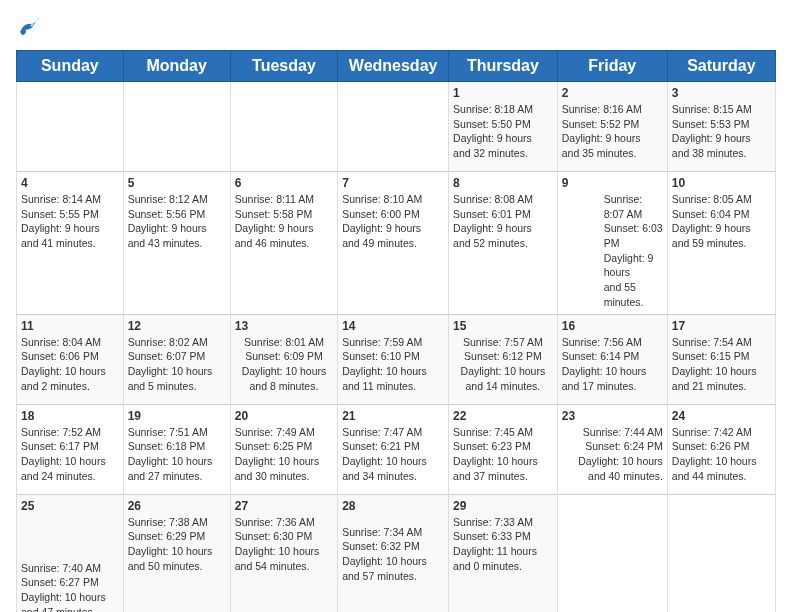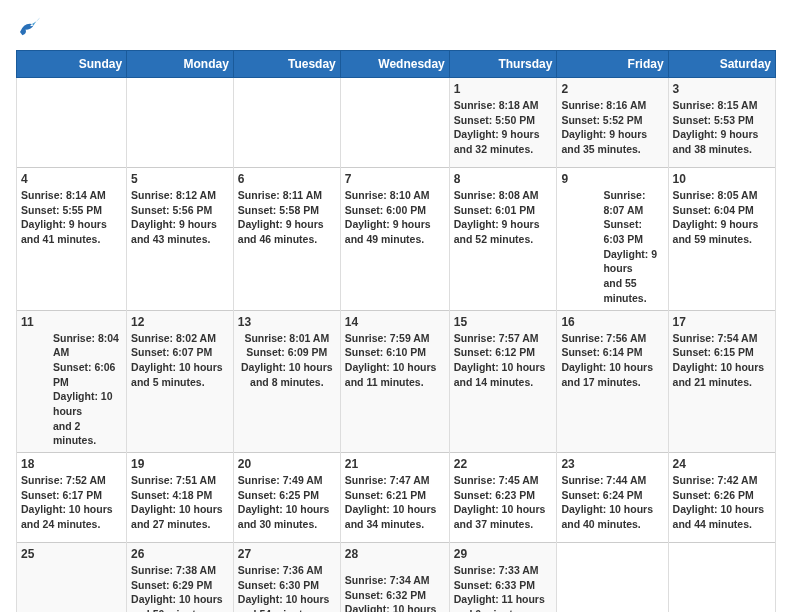--- a/index.html
+++ b/index.html
@@ -47,24 +47,24 @@
     table {
       width: 100%;
       border-collapse: collapse;
       font-size: 10.5px;
     }
     thead tr {
       background-color: #2970b8;
     }
     thead th {
       color: #fff;
-      font-size: 12px;
+      font-size: 16px;
       font-weight: bold;
       padding: 6px 4px;
-      text-align: right;
+      text-align: center;
       border: 1px solid #1a5a9a;
     }
     tbody tr {
       border-bottom: 1px solid #ccc;
     }
     tbody td {
       vertical-align: top;
       padding: 4px 4px;
       border-right: 1px solid #ddd;
       border-left: 1px solid #ddd;
@@ -81,21 +81,20 @@
     .day-number {
       font-size: 12px;
       font-weight: bold;
       color: #333;
       display: block;
       margin-bottom: 2px;
     }
     .day-info {
       color: #333;
       line-height: 1.4;
-      font-weight: bold;
     }
     .empty-cell {
       background: #fff;
     }
   </style>
 </head>
 <body>
 
 <div class="header-section">
   <div class="logo">
@@ -202,21 +201,21 @@
           <span class="day-number">10</span>
           <div class="day-info" style="white-space: pre-line;">Sunrise: 8:05 AM
 Sunset: 6:04 PM
 Daylight: 9 hours
 and 59 minutes.</div>
         </td>
       </tr>
       <tr>
         <td>
           <span class="day-number">11</span>
-          <div class="day-info" style="white-space: pre-line; margin-left: 32px;">Sunrise: 8:04 AM
+          <div class="day-info" style="white-space: pre-line;">Sunrise: 8:04 AM
 Sunset: 6:06 PM
 Daylight: 10 hours
 and 2 minutes.</div>
         </td>
         <td>
           <span class="day-number">12</span>
           <div class="day-info" style="white-space: pre-line;">Sunrise: 8:02 AM
 Sunset: 6:07 PM
 Daylight: 10 hours
 and 5 minutes.</div>
@@ -230,21 +229,21 @@
         </td>
         <td>
           <span class="day-number">14</span>
           <div class="day-info" style="white-space: pre-line;">Sunrise: 7:59 AM
 Sunset: 6:10 PM
 Daylight: 10 hours
 and 11 minutes.</div>
         </td>
         <td>
           <span class="day-number">15</span>
-          <div class="day-info" style="white-space: pre-line;">Sunrise: 7:57 AM
+          <div class="day-info" style="white-space: pre-line; text-align: center;">Sunrise: 7:57 AM
 Sunset: 6:12 PM
 Daylight: 10 hours
 and 14 minutes.</div>
         </td>
         <td>
           <span class="day-number">16</span>
           <div class="day-info" style="white-space: pre-line;">Sunrise: 7:56 AM
 Sunset: 6:14 PM
 Daylight: 10 hours
 and 17 minutes.</div>
@@ -261,21 +260,21 @@
         <td>
           <span class="day-number">18</span>
           <div class="day-info" style="white-space: pre-line;">Sunrise: 7:52 AM
 Sunset: 6:17 PM
 Daylight: 10 hours
 and 24 minutes.</div>
         </td>
         <td>
           <span class="day-number">19</span>
           <div class="day-info" style="white-space: pre-line;">Sunrise: 7:51 AM
-Sunset: 4:18 PM
+Sunset: 6:18 PM
 Daylight: 10 hours
 and 27 minutes.</div>
         </td>
         <td>
           <span class="day-number">20</span>
           <div class="day-info" style="white-space: pre-line;">Sunrise: 7:49 AM
 Sunset: 6:25 PM
 Daylight: 10 hours
 and 30 minutes.</div>
         </td>
@@ -288,21 +287,21 @@
         </td>
         <td>
           <span class="day-number">22</span>
           <div class="day-info" style="white-space: pre-line;">Sunrise: 7:45 AM
 Sunset: 6:23 PM
 Daylight: 10 hours
 and 37 minutes.</div>
         </td>
         <td>
           <span class="day-number">23</span>
-          <div class="day-info" style="white-space: pre-line;">Sunrise: 7:44 AM
+          <div class="day-info" style="white-space: pre-line; text-align: right;">Sunrise: 7:44 AM
 Sunset: 6:24 PM
 Daylight: 10 hours
 and 40 minutes.</div>
         </td>
         <td>
           <span class="day-number">24</span>
           <div class="day-info" style="white-space: pre-line;">Sunrise: 7:42 AM
 Sunset: 6:26 PM
 Daylight: 10 hours
 and 44 minutes.</div>

